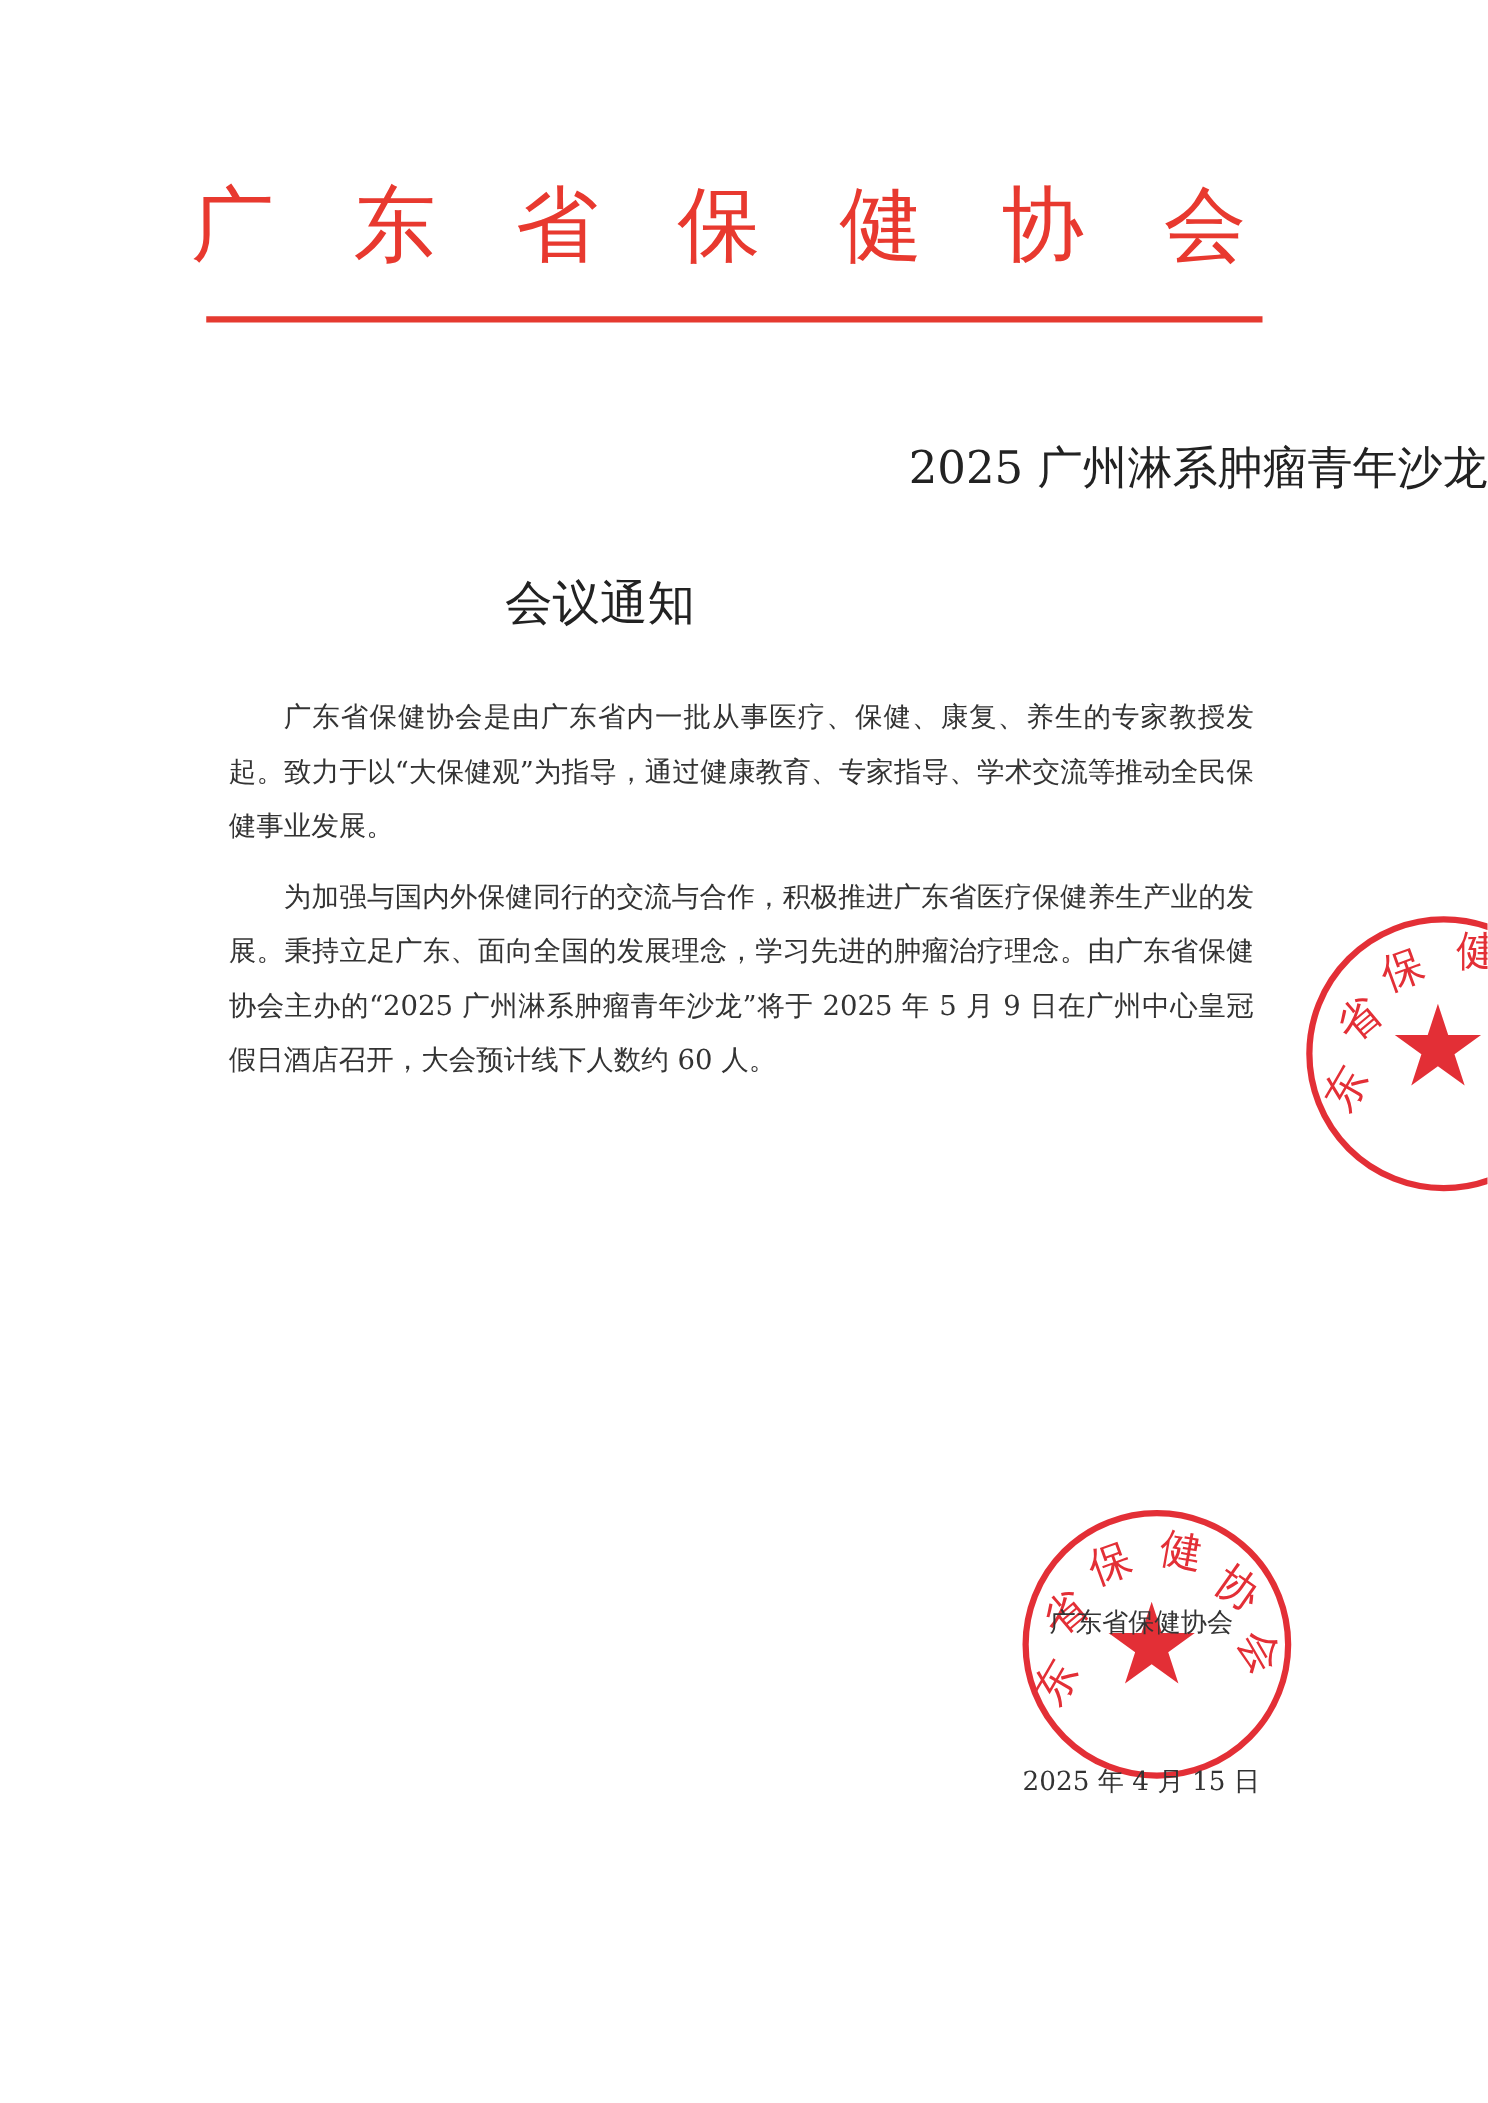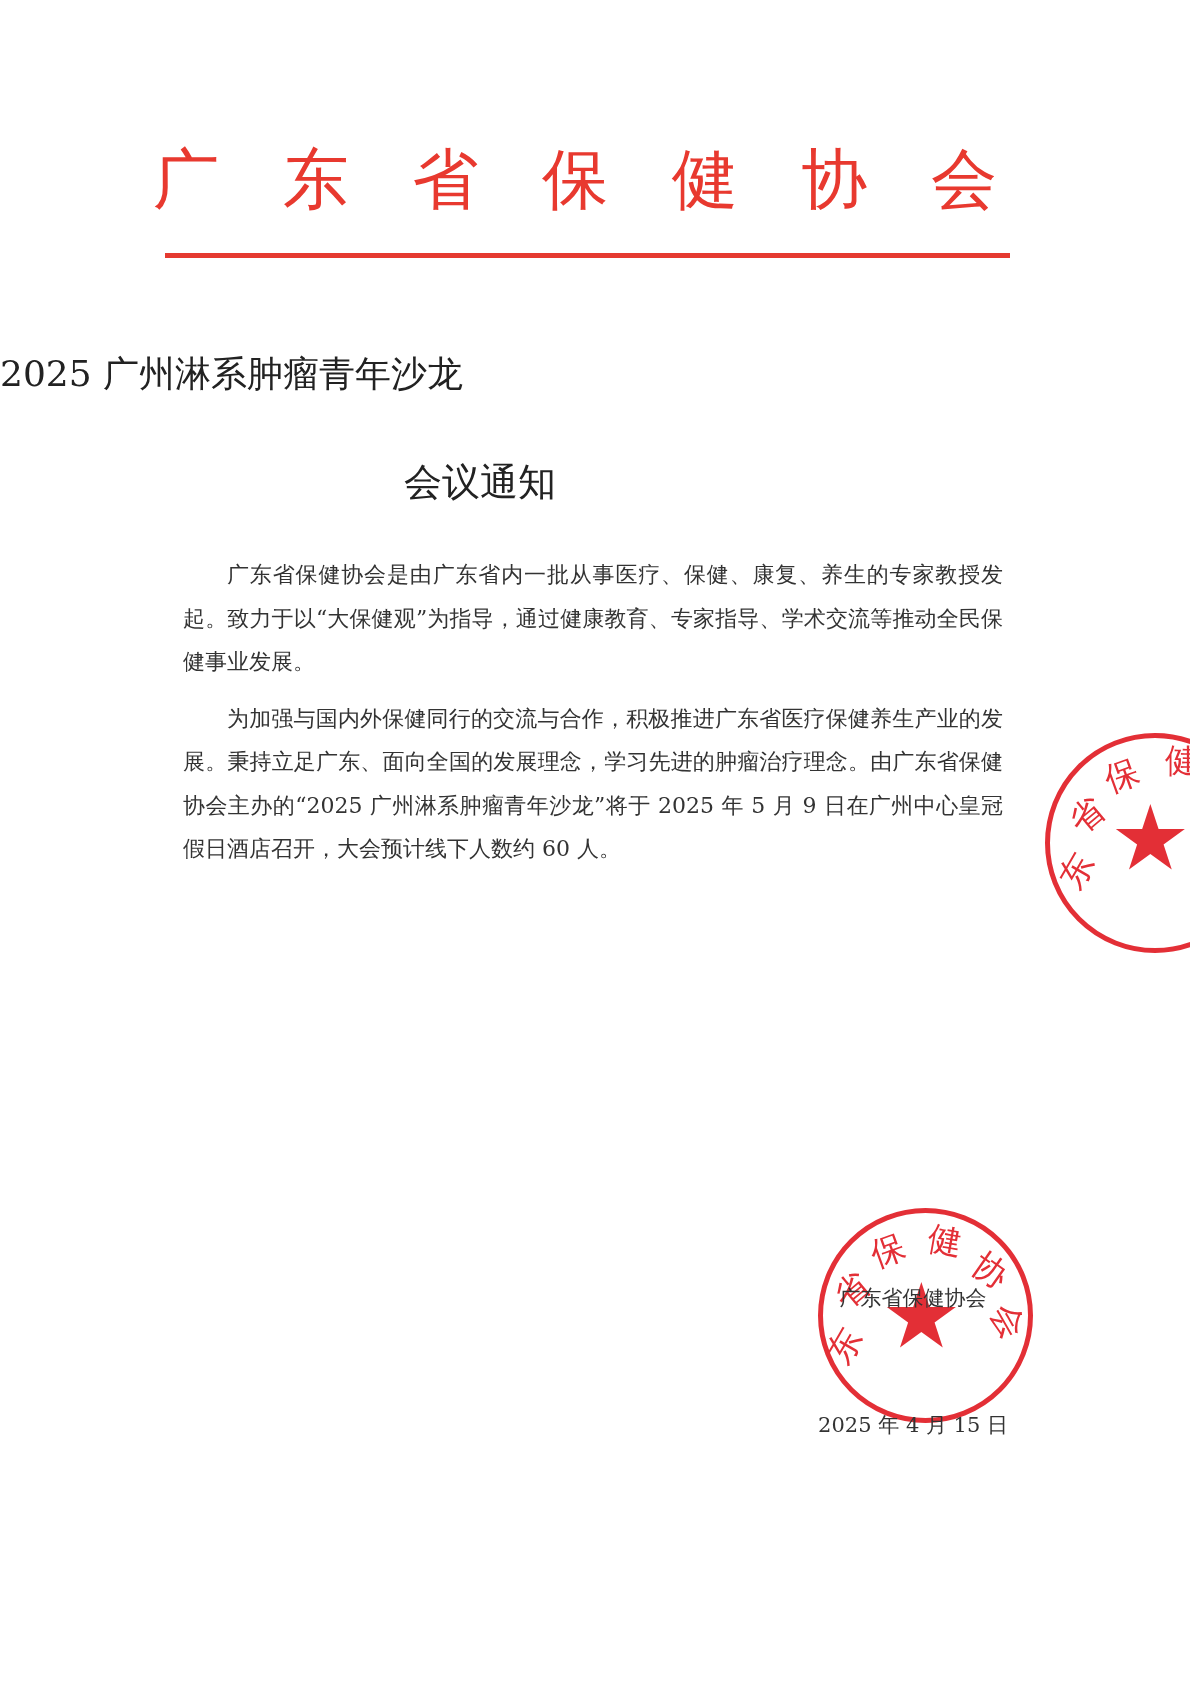--- a/index.html
+++ b/index.html
@@ -3,21 +3,21 @@
 <meta charset="utf-8">
 <style>
   html, body { margin:0; padding:0; background:#ffffff; }
   body { width:1190px; height:1682px; position:relative; overflow:hidden;
          font-family:"DejaVu Serif","Liberation Serif",serif; color:#2a2a2a; }
   .letterhead { position:absolute; left:150px; top:140px; width:850px; height:80px;
       display:flex; justify-content:space-between; align-items:center;
       color:#e8392f; font-size:66px; font-family:"DejaVu Sans","Liberation Sans",sans-serif; }
   .letterhead span { display:block; width:72px; text-align:center; }
   .rule { position:absolute; left:165px; top:253px; width:845px; height:5px; background:#e53a30; }
-  .title1 { position:absolute; left:0; width:1190px; top:350px; text-align:left; font-size:36px; color:#222; }
+  .title1 { position:absolute; left:0; width:1190px; top:350px; text-align:right; font-size:36px; color:#222; }
   .title2 { position:absolute; left:0; width:960px; top:457px; text-align:center; font-size:38px; color:#222; }
   .body { position:absolute; left:183px; top:553px; width:820px; font-size:22px; line-height:43.5px; color:#333; }
   .body p { margin:0 0 13px 0; text-indent:44px; text-align:justify; }
   .sig { position:absolute; left:818px; width:190px; text-align:right; font-size:21px; color:#333; z-index:2; }
   .sig-org { top:1284px;text-align:center; }
   .sig-date { top:1411px; }
   .seal { position:absolute; border:5px solid #e2242c; border-radius:50%; z-index:1; opacity:0.95; }
   .seal1 { left:1045px; top:733px; width:210px; height:210px; }
   .seal2 { left:818px; top:1208px; width:205px; height:205px; }
   .star { position:absolute; color:#e2242c; font-size:90px; line-height:1; }

